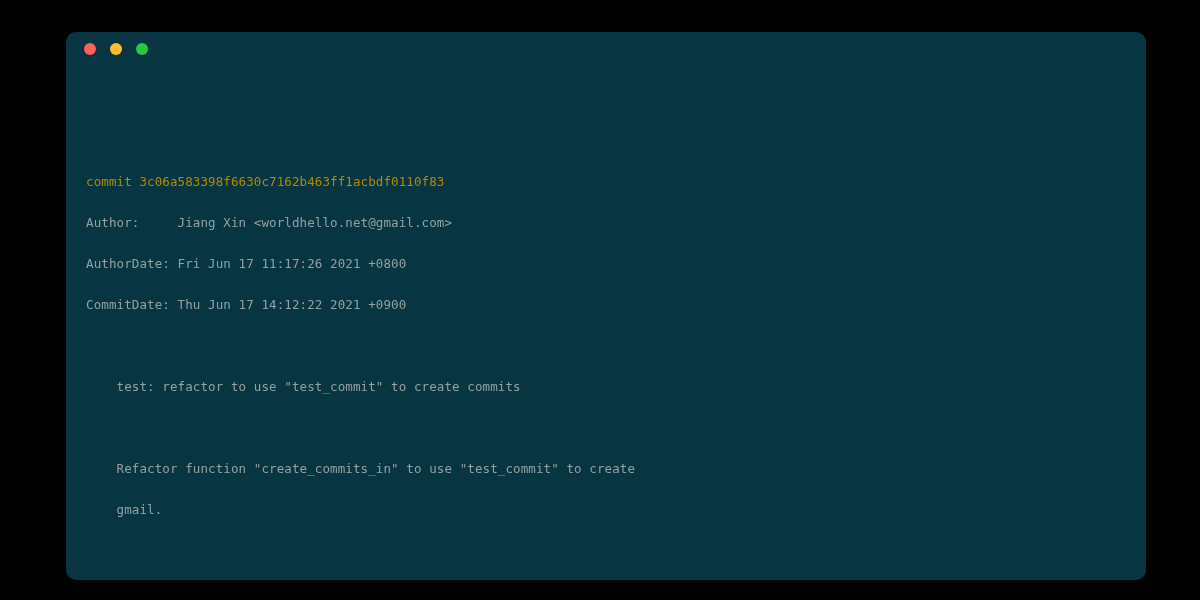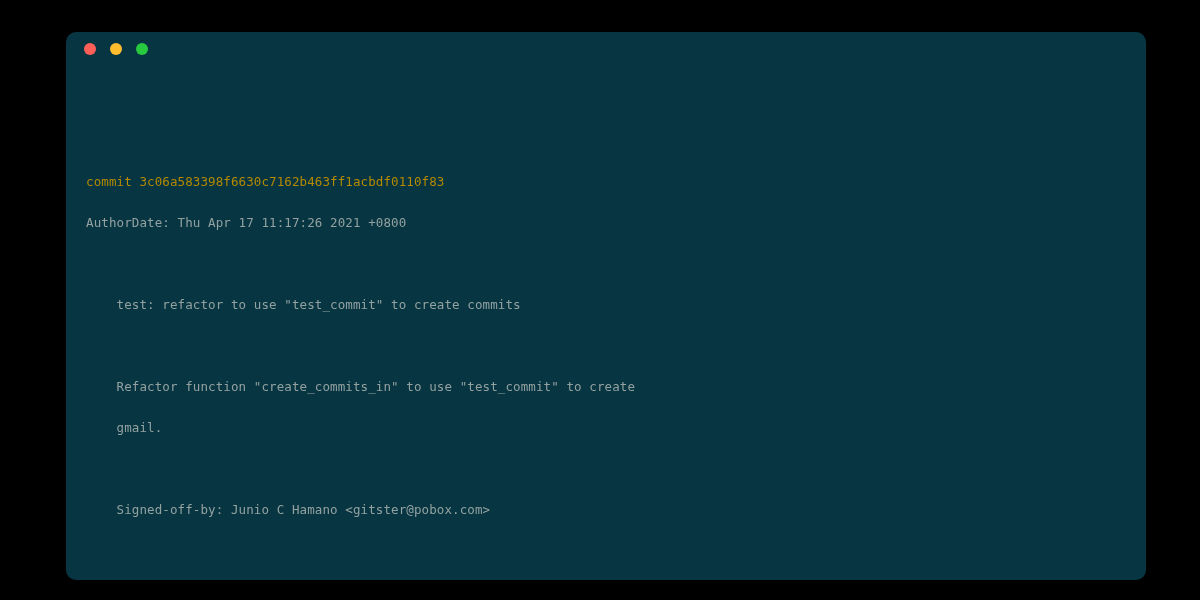--- a/index.html
+++ b/index.html
@@ -51,21 +51,23 @@
   <div class="titlebar">
     <div class="dot red"></div>
     <div class="dot yellow"></div>
     <div class="dot green"></div>
   </div>
 
   <div class="term">
 <div class="blank"></div>
 <div class="blank"></div>
 <div class="commit-line">commit 3c06a583398f6630c7162b463ff1acbdf0110f83</div>
-<div>AuthorDate: Thu Apr 17 11:17:26 2021 +0800</div>
+<div>Author:     Jiang Xin &lt;worldhello.net@gmail.com&gt;</div>
+<div>AuthorDate: Fri Jun 17 11:17:26 2021 +0800</div>
+<div>CommitDate: Thu Jun 17 14:12:22 2021 +0900</div>
 <div class="blank"></div>
 <div>    test: refactor to use "test_commit" to create commits</div>
 <div class="blank"></div>
 <div>    Refactor function "create_commits_in" to use "test_commit" to create</div>
 <div>    gmail.</div>
 <div class="blank"></div>
 <div>    Signed-off-by: Junio C Hamano &lt;gitster@pobox.com&gt;</div>
 
 
 

